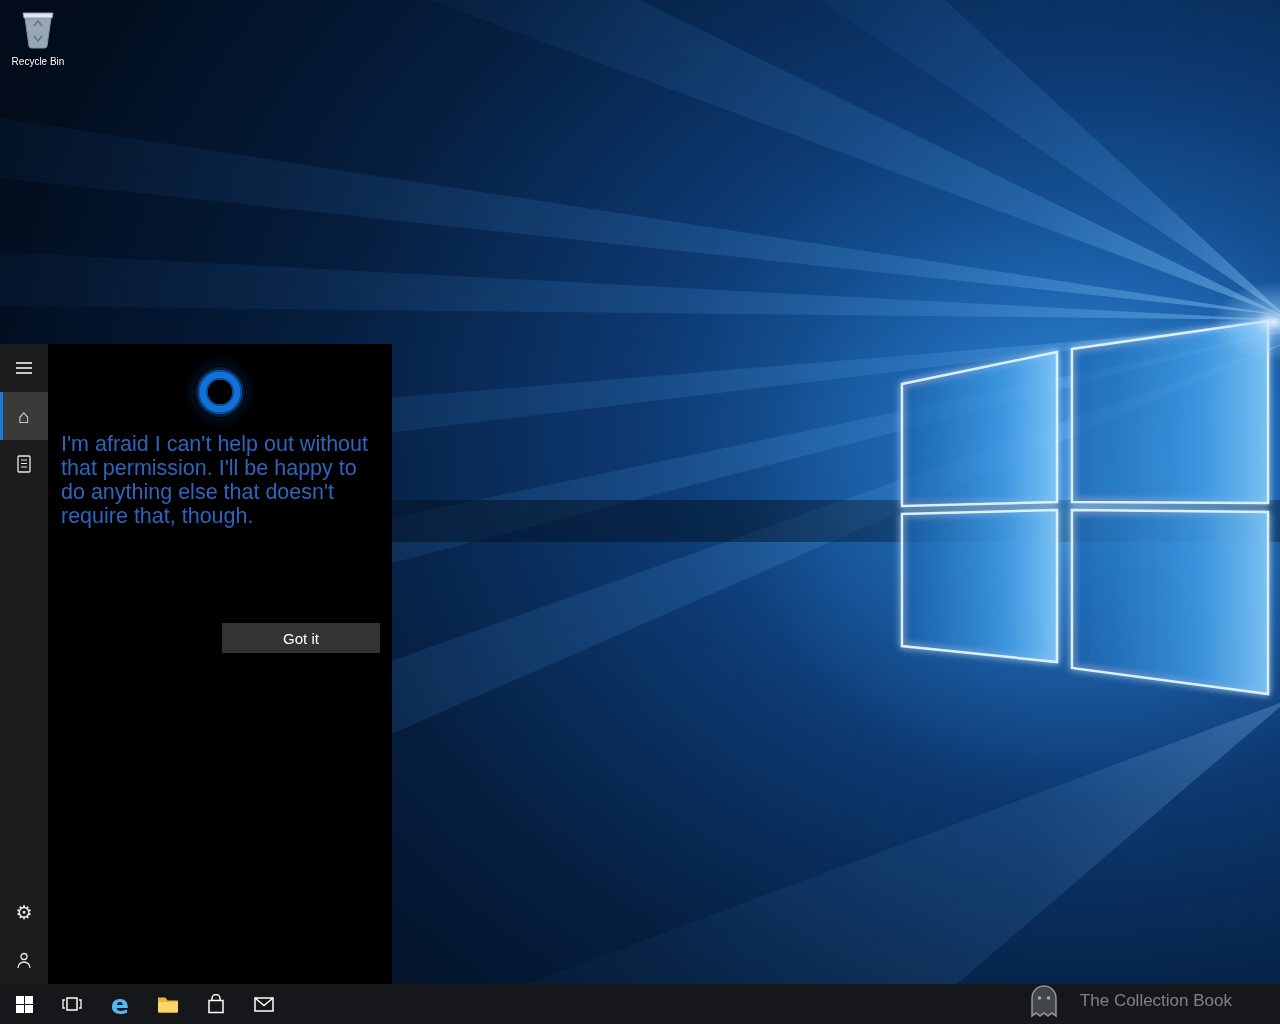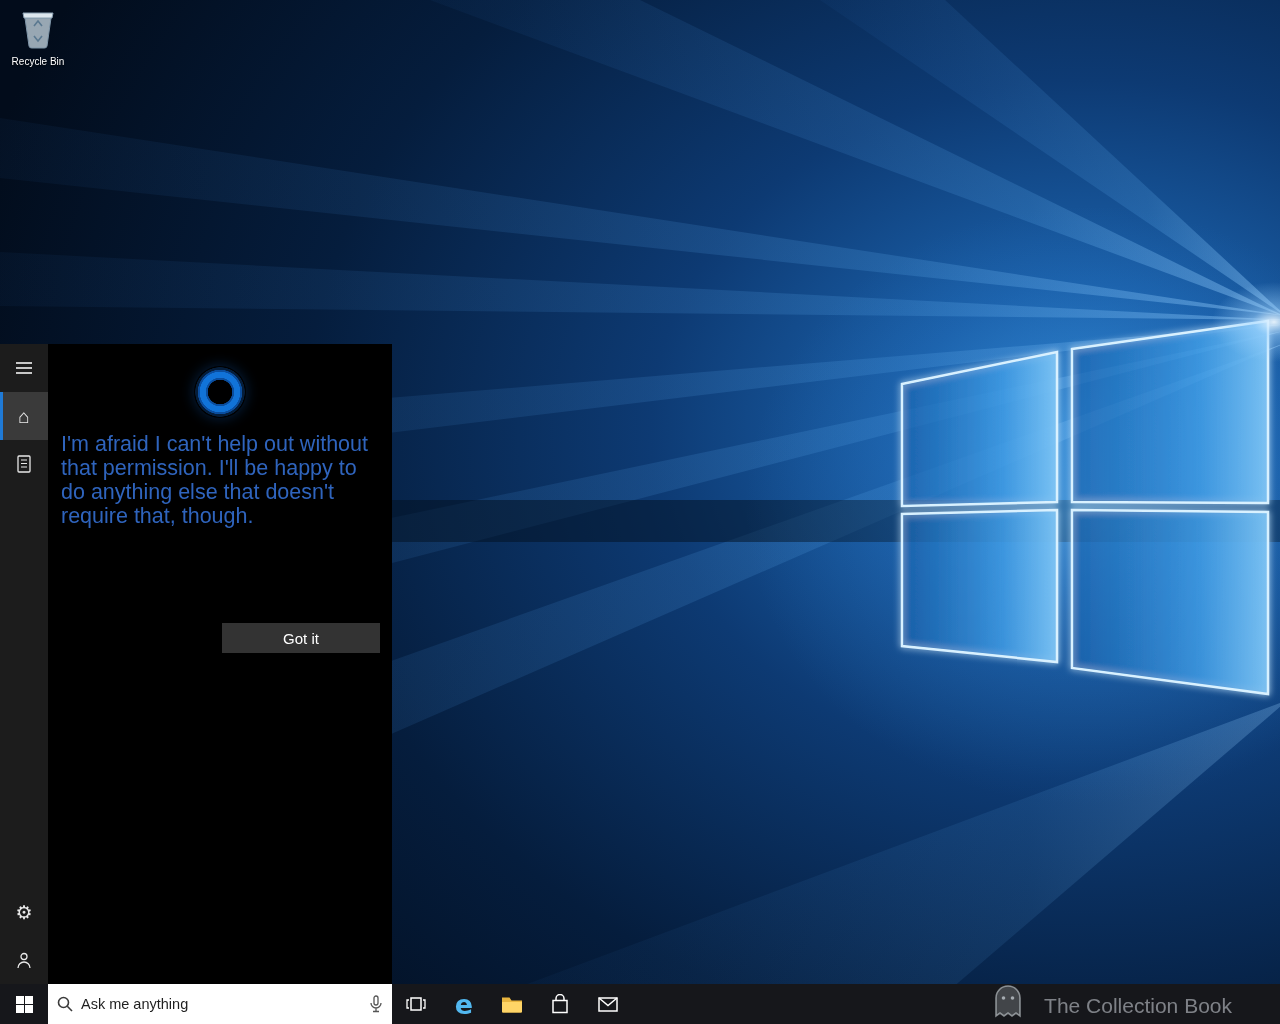--- a/index.html
+++ b/index.html
@@ -37,22 +37,22 @@
   .search-box input { flex:1; border:none; outline:none; background:transparent; font-size:14.5px; color:#000; font-family:inherit; }
   .search-box input::placeholder { color:#1f1f1f; opacity:1; }
   .tb-icon { width:48px; display:flex; align-items:center; justify-content:center; }
   .edge-e { font-size:27px; font-weight:bold; color:#52b8f0; line-height:1; font-family:"DejaVu Sans", sans-serif; }
   .tray { margin-left:auto; display:flex; align-items:center; padding-right:4px; }
   .tray-btn { height:40px; display:flex; align-items:center; justify-content:center; }
   .w24 { width:24px; } .w40 { width:40px; }
   .clock { width:72px; text-align:center; color:#fff; font-size:11px; line-height:13px; padding-top:2px; }
 
   
-  .watermark { position:absolute; right:48px; bottom:6px; display:flex; align-items:flex-end; gap:16px;
-      z-index:6; pointer-events:none; color:rgba(190,196,202,.62); font-size:21px; }
+  .watermark { position:absolute; right:48px; bottom:6px; display:flex; align-items:center; gap:16px;
+      z-index:6; pointer-events:none; color:rgba(190,196,202,.62); font-size:17px; }
 </style>
 </head>
 <body>
 
 <svg class="wallpaper" viewBox="0 0 1280 1024" preserveAspectRatio="none">
   <defs>
     <radialGradient id="bg" cx="85%" cy="42%" r="90%">
       <stop offset="0%" stop-color="#2f86d0"></stop>
       <stop offset="16%" stop-color="#1a5fa8"></stop>
       <stop offset="38%" stop-color="#0d3a73"></stop>
@@ -154,31 +154,20 @@
 <div class="taskbar">
   <div class="start-btn">
     <svg width="17" height="17" viewBox="0 0 17 17">
       <rect x="0" y="0" width="8" height="8" fill="#fff"></rect>
         <rect x="9" y="0" width="8" height="8" fill="#fff"></rect>
       <rect x="0" y="9" width="8" height="8" fill="#fff"></rect>
         <rect x="9" y="9" width="8" height="8" fill="#fff"></rect>
     </svg>
   </div>
 
-  <div class="search-box">
-    <svg width="16" height="16" viewBox="0 0 16 16">
-      <circle cx="6.5" cy="6.5" r="5" stroke="#3b3b3b" fill="none" stroke-width="1.6"></circle>
-      <path d="M10.3,10.3 L15,15" stroke="#3b3b3b" stroke-width="1.6"></path>
-    </svg>
-    <input type="text" placeholder="Ask me anything" style="">
-    <svg width="14" height="18" viewBox="0 0 14 18">
-      <rect x="5" y="1" width="4" height="9" rx="2" stroke="#555" fill="none" stroke-width="1.3"></rect>
-      <path d="M2,8 a5,5 0 0 0 10,0 M7,13.5 v2.5 M4,16.5 h6" stroke="#555" fill="none" stroke-width="1.3"></path>
-    </svg>
-  </div>
 
   <div class="tb-icon">
     <svg width="20" height="16" viewBox="0 0 20 16">
       <rect x="5" y="2" width="10" height="12" fill="none" stroke="#fff" stroke-width="1.5"></rect>
       <polyline points="3,4 1,4 1,12 3,12" fill="none" stroke="#fff" stroke-width="1.3"></polyline>
       <polyline points="17,4 19,4 19,12 17,12" fill="none" stroke="#fff" stroke-width="1.3"></polyline>
     </svg>
   </div>
   <div class="tb-icon">
     <span class="edge-e">e</span>

